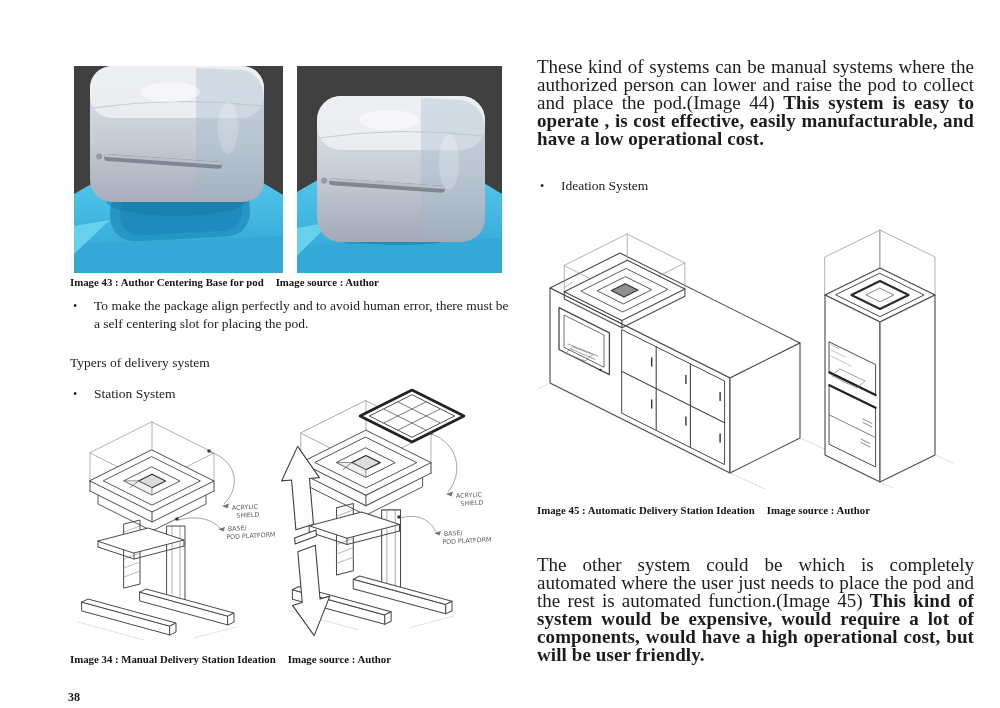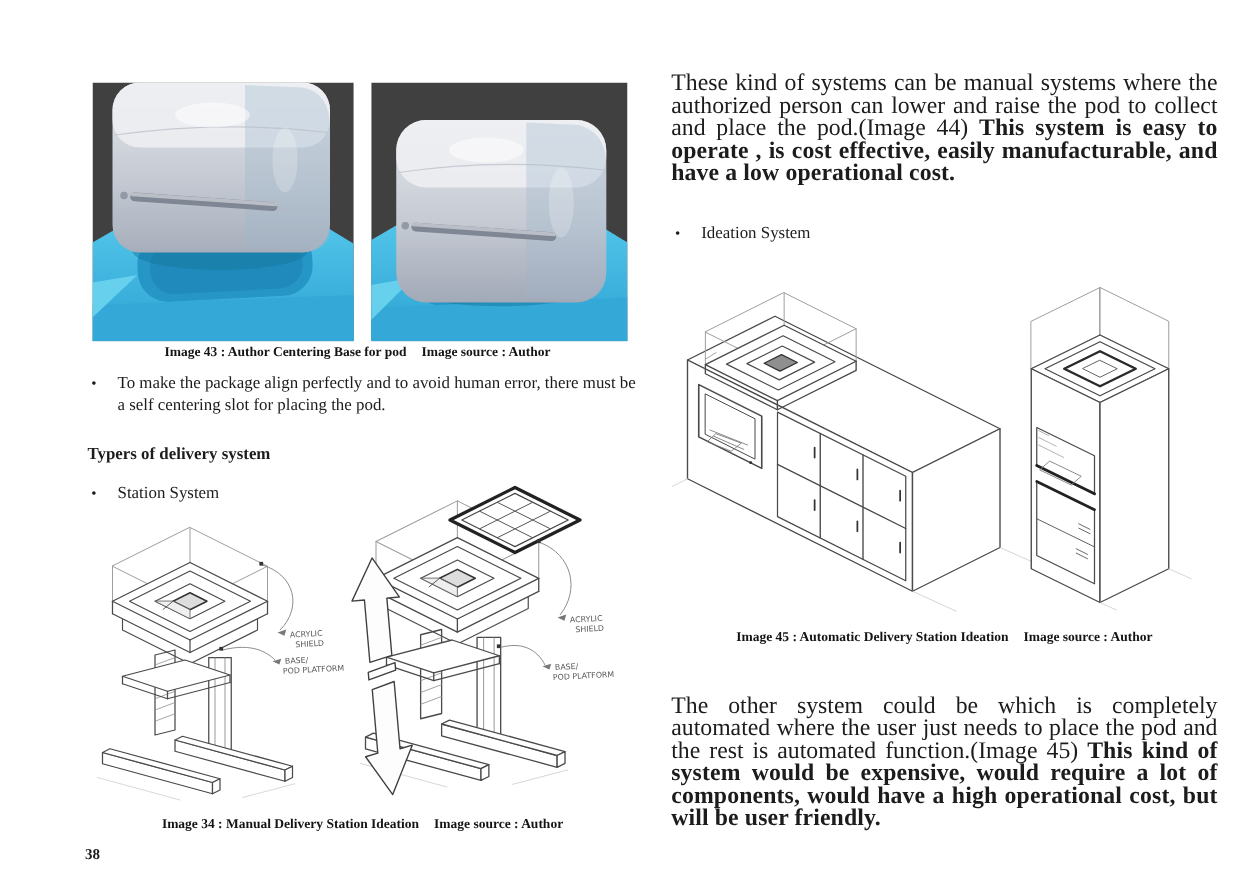--- a/index.html
+++ b/index.html
@@ -3,23 +3,23 @@
 <meta charset="utf-8">
 <style>
   * { margin:0; padding:0; box-sizing:border-box; }
   html,body { width:1000px; height:708px; background:#ffffff; }
   body { font-family:"Liberation Serif", serif; color:#1c1c1c; position:relative; overflow:hidden; }
   .abs { position:absolute; }
   .para { font-size:19px; line-height:18px; text-align:justify; }
   .bold-run { font-weight:bold; letter-spacing:0.1px; }
   .bullet { display:flex; font-size:13.5px; line-height:18px; }
   .bullet .dot { width:24px; flex:0 0 24px; font-size:12px; padding-left:3px; }
-  .caption { font-size:10.8px; font-weight:bold; text-align:center; color:#141414; }
+  .caption { font-size:10.8px; font-weight:bold; text-align:left; color:#141414; }
   .caption .gap { display:inline-block; width:12px; }
-  .heading { font-size:13.5px; font-weight:bold;text-align:center; }
+  .heading { font-size:13.5px; font-weight:normal;text-align:center; }
   .pagenum { font-size:12px; font-weight:bold; }
   svg { display:block; }
   text { font-family:"DejaVu Sans", sans-serif; }
 </style>
 </head>
 <body>
 
 <svg class="abs" style="left:74px;top:66px" width="209" height="207" viewBox="0 0 209 207">
   <defs>
     <linearGradient id="podg1" x1="0" y1="0" x2="0" y2="1">
@@ -196,21 +196,21 @@
     <rect x="337.5" y="129.5" width="3" height="3" fill="#333333"></rect>
     <path d="M374,147 l7,-2 -1.5,4.5 z" fill="#777777"></path>
     <text transform="rotate(-3 384 150)" x="384" y="150"><tspan>BASE/</tspan><tspan x="382" dy="8">POD PLATFORM</tspan></text>
   </g>
 </svg>
 
 <div class="abs caption" style="left:70px;top:653px;width:440px">
   <span>Image 34  : Manual Delivery Station Ideation</span><span class="gap"></span><span>Image source : Author</span>
 </div>
 
-<div class="abs pagenum" style="left:68px;top:676px">38</div>
+<div class="abs pagenum" style="left:68px;top:690px">38</div>
 
 <div class="abs para" style="left:537px;top:58px;width:437px">
   <span>These kind of systems can be manual systems where the authorized person can lower and raise the pod to collect and place the pod.(Image 44) </span><span class="bold-run">This system is easy to operate , is cost effective, easily manufacturable, and have a low operational cost.</span>
 </div>
 
 <div class="abs bullet" style="left:537px;top:177px;width:300px">
   <span class="dot">•</span>
   <span>Ideation System</span>
 </div>
 

